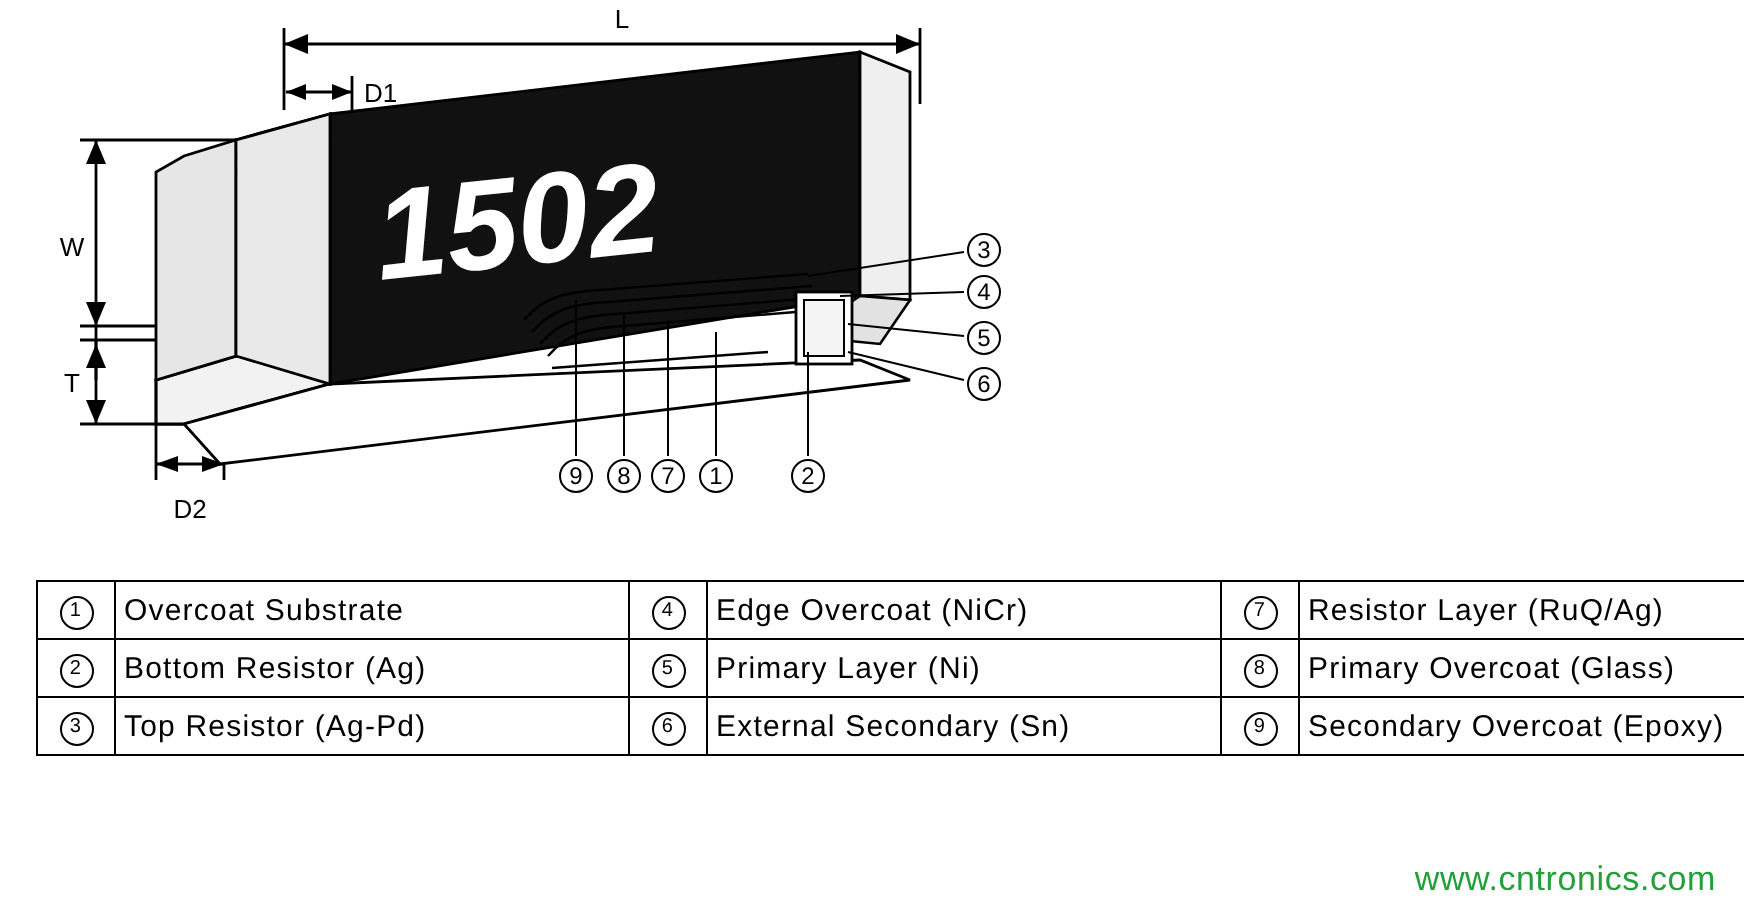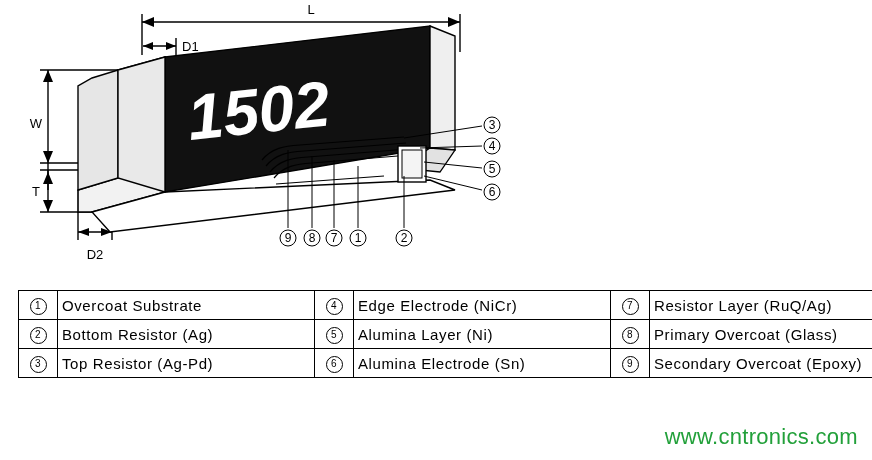--- a/index.html
+++ b/index.html
@@ -82,21 +82,21 @@
     text-align: center;
     font-size: 10px;
     font-family: "Liberation Sans", sans-serif;
   }
 
   
   #watermark {
     position: absolute;
     right: 14px;
     bottom: 10px;
-    font-size: 22px;
+    font-size: 17px;
     color: #22a03a;
     font-family: "Liberation Sans", sans-serif;
     letter-spacing: 0.3px;
   }
 </style>
 </head>
 <body>
 
 <div id="root">
 
@@ -232,49 +232,49 @@
   <table id="legend">
     <tbody>
       <tr>
         <td class="num-cell">
           <span class="circled">1</span>
         </td>
         <td class="txt-cell">Overcoat Substrate</td>
         <td class="num-cell">
           <span class="circled">4</span>
         </td>
-        <td class="txt-cell">Edge Electrode (NiCr)</td>
+        <td class="txt-cell">Edge Overcoat (NiCr)</td>
         <td class="num-cell">
           <span class="circled">7</span>
         </td>
         <td class="txt-cell">Resistor Layer (RuQ/Ag)</td>
       </tr>
       <tr>
         <td class="num-cell">
           <span class="circled">2</span>
         </td>
         <td class="txt-cell">Bottom Resistor (Ag)</td>
         <td class="num-cell">
           <span class="circled">5</span>
         </td>
-        <td class="txt-cell">Alumina Layer (Ni)</td>
+        <td class="txt-cell">Primary Layer (Ni)</td>
         <td class="num-cell">
           <span class="circled">8</span>
         </td>
         <td class="txt-cell">Primary Overcoat (Glass)</td>
       </tr>
       <tr>
         <td class="num-cell">
           <span class="circled">3</span>
         </td>
         <td class="txt-cell">Top Resistor (Ag-Pd)</td>
         <td class="num-cell">
           <span class="circled">6</span>
         </td>
-        <td class="txt-cell">Alumina Electrode (Sn)</td>
+        <td class="txt-cell">External Secondary (Sn)</td>
         <td class="num-cell">
           <span class="circled">9</span>
         </td>
         <td class="txt-cell">Secondary Overcoat (Epoxy)</td>
       </tr>
     </tbody>
   </table>
 
   <div id="watermark" style="color: rgb(34, 160, 58);">www.cntronics.com</div>
 

